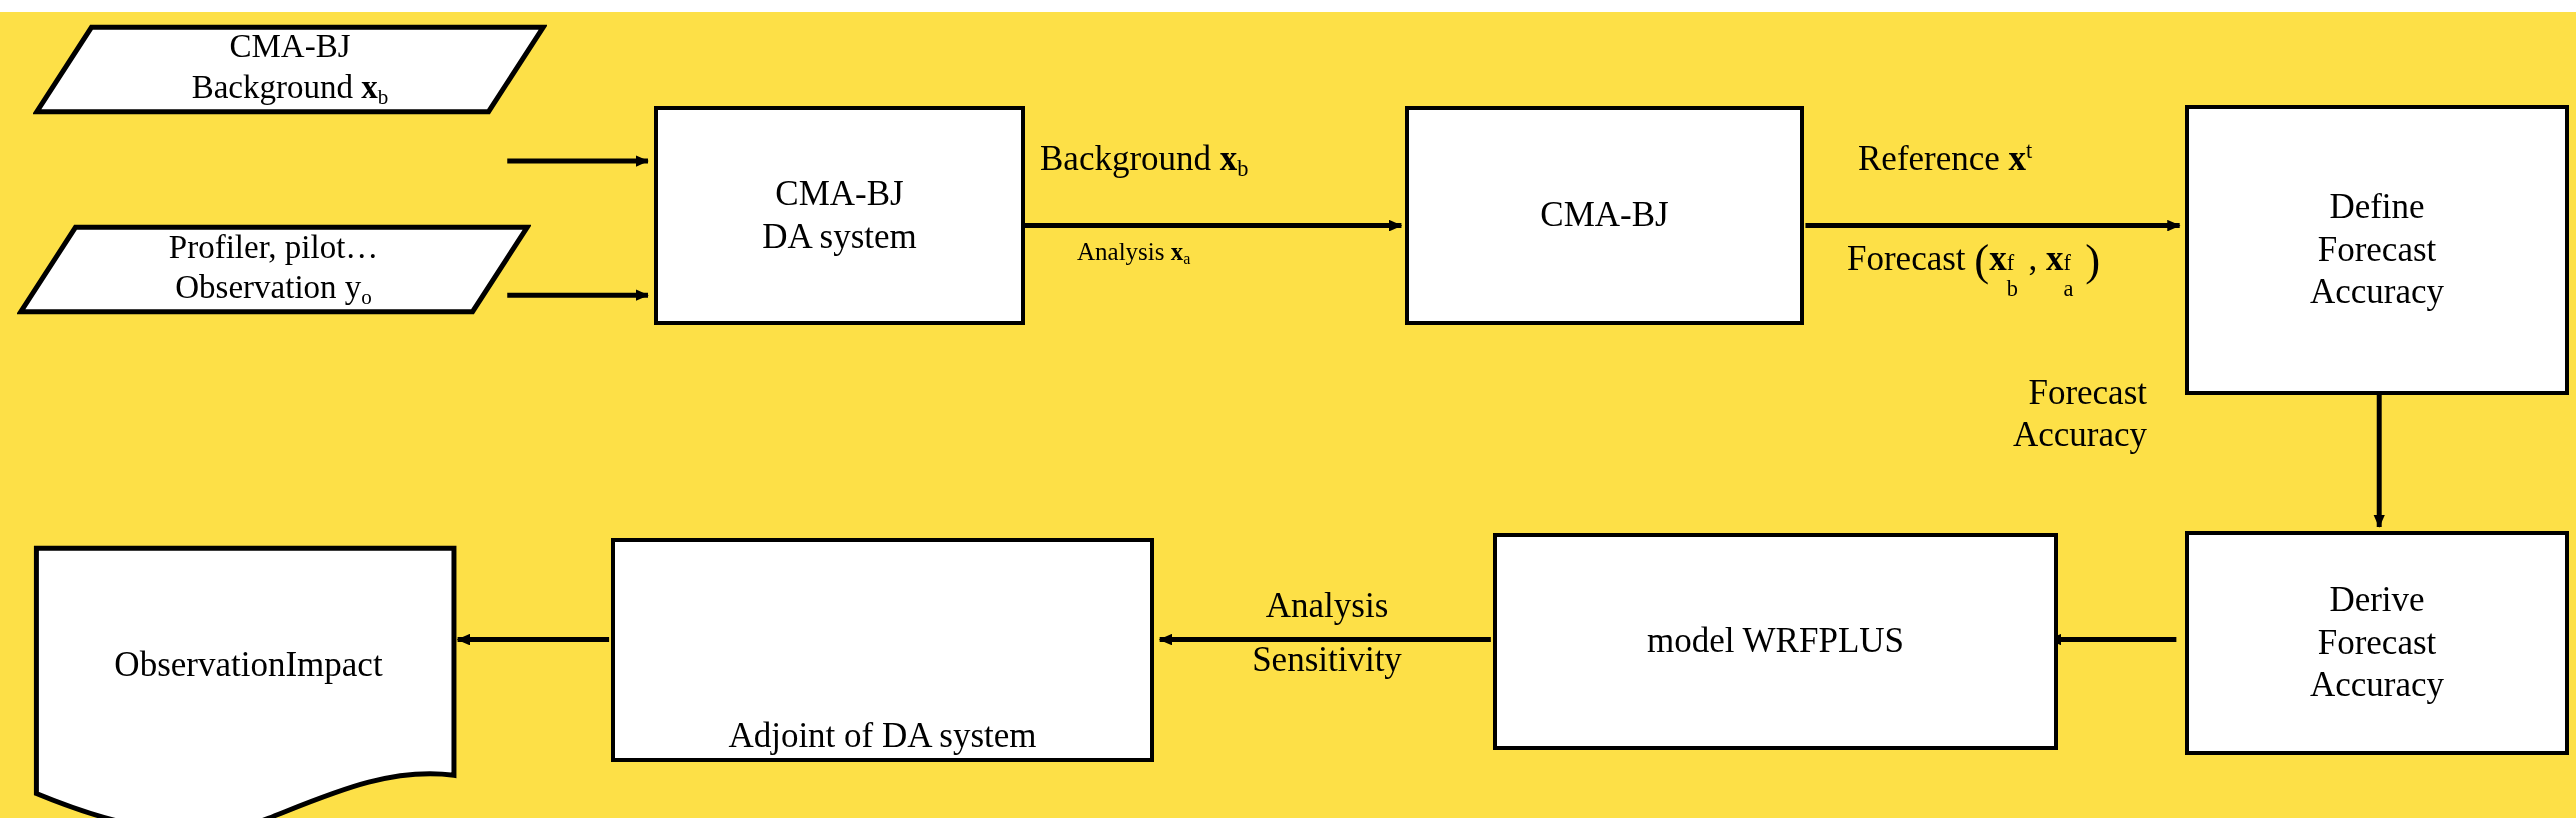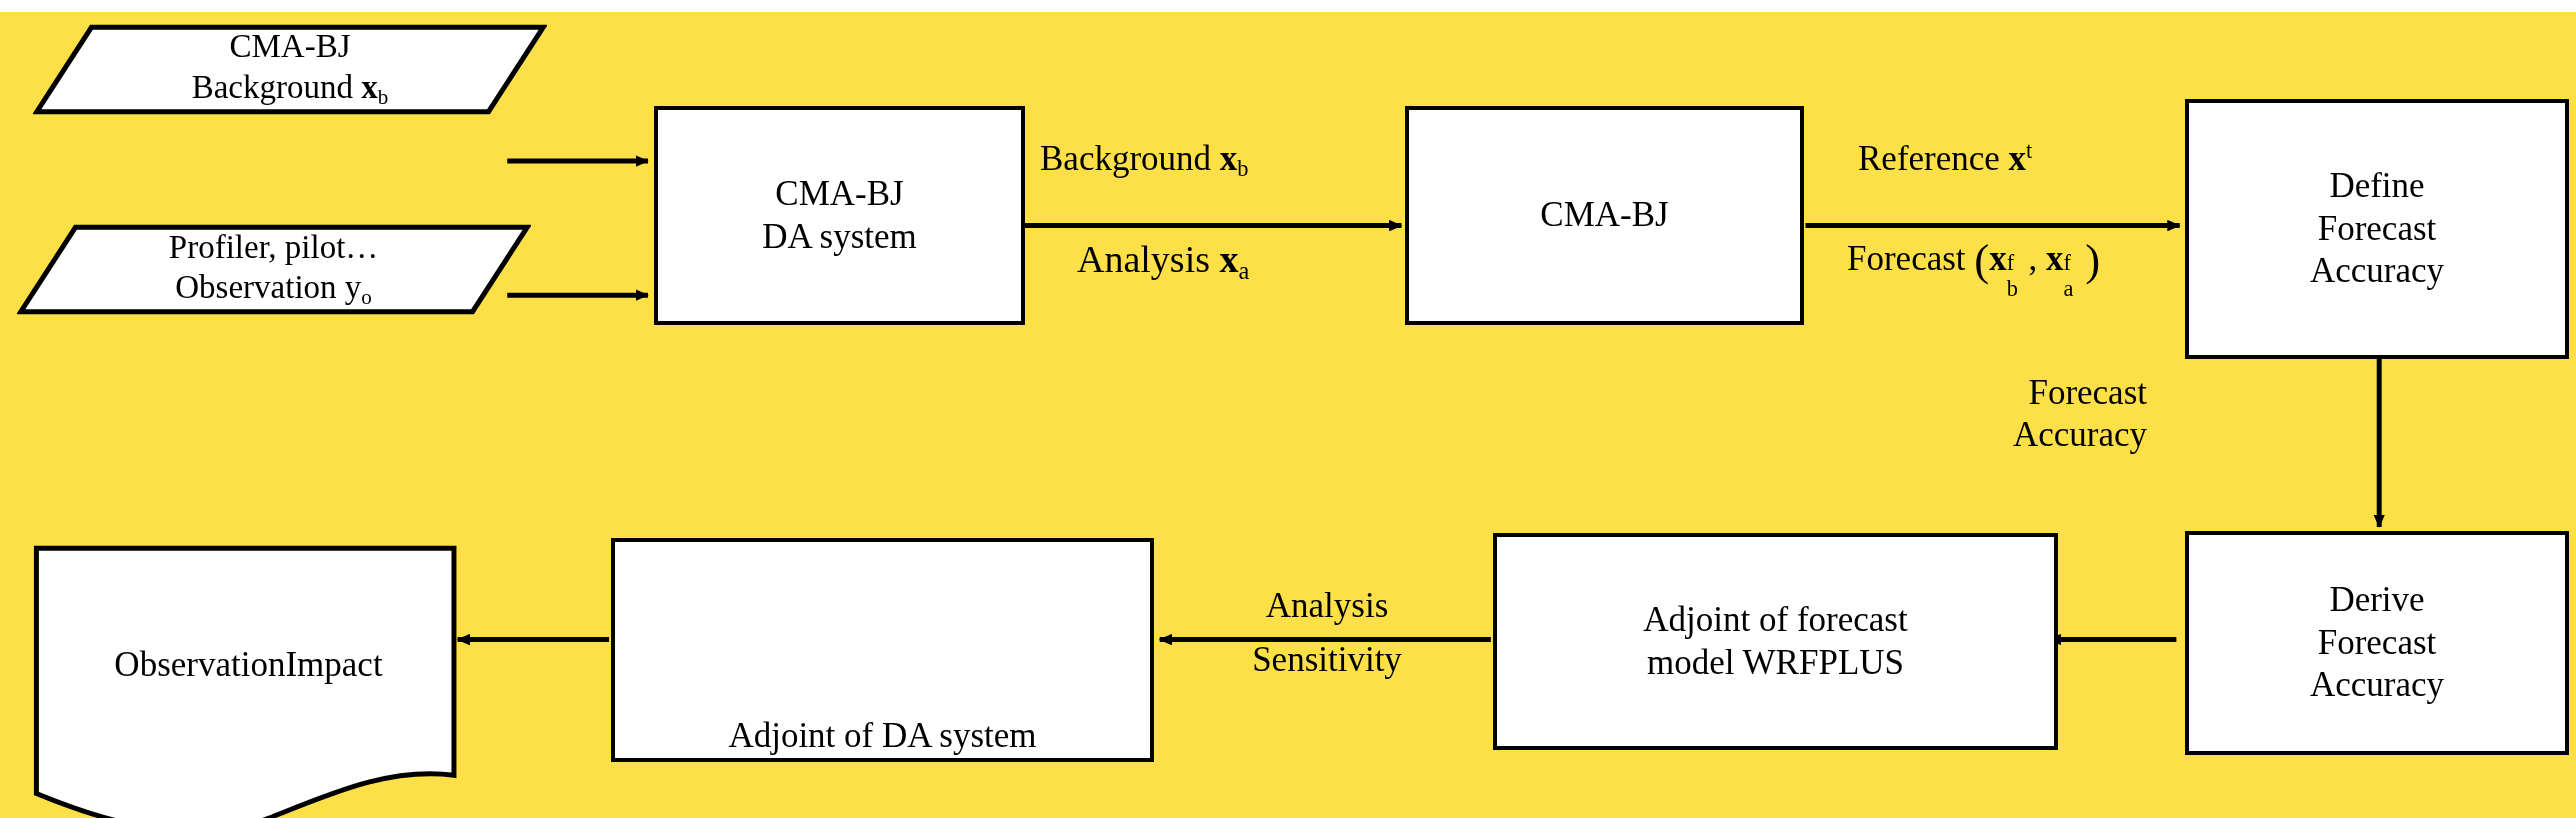--- a/index.html
+++ b/index.html
@@ -179,34 +179,33 @@
 
   <div class="node boxnode" style="left:654px; top:94px; width:371px; height:219px; font-size:35px;">
     <span class="line">CMA-BJ</span>
     <span class="line">DA system</span>
   </div>
 
   <div class="node boxnode" style="left:1405px; top:94px; width:399px; height:219px; font-size:35px;">
     <span class="line">CMA-BJ</span>
   </div>
 
-  <div class="node boxnode" style="left:2185px; top:87px; width:384px; height:260px; font-size:35px;">
+  <div class="node boxnode" style="left:2185px; top:93px; width:384px; height:290px; font-size:35px;">
     <span class="line">Define</span>
     <span class="line">Forecast</span>
     <span class="line">Accuracy</span>
   </div>
 
   <div class="node boxnode" style="left:2185px; top:519px; width:384px; height:224px; font-size:35px;">
     <span class="line">Derive</span>
     <span class="line">Forecast</span>
     <span class="line">Accuracy</span>
   </div>
 
   <div class="node boxnode" style="left:1493px; top:521px; width:565px; height:217px; font-size:35px;">
-    <span class="line">Adjoint of forecast</span>
     <span class="line">model WRFPLUS</span>
   </div>
 
   <div class="node boxnode" style="left:611px; top:526px; width:543px; height:224px; font-size:35px;justify-content:flex-end;">
     <span class="line">Adjoint of DA system</span>
   </div>
 
   <div class="doc-wrap" style="left:33px; top:533px; width:431px; height:285px;">
     <svg width="431" height="285" viewBox="0 0 520 344">
       <path d="M4,4 L508,4 L508,278 C430,268 360,300 284,330 C210,360 120,348 4,300 Z" fill="#ffffff" stroke="#000000" stroke-width="6"></path>
@@ -214,21 +213,21 @@
     <div class="doc-text" style="top:58px; height:124px; font-size:35px;">
       <span class="line">Observation</span>
       <span class="line">Impact</span>
     </div>
   </div>
 
   <div class="edge-label" style="left:1040px; top:126px; font-size:35px;">
     <span>Background </span><span class="bvec">x</span><sub>b</sub>
   </div>
 
-  <div class="edge-label" style="left:1077px; top:225px; font-size:38px;">
+  <div class="edge-label" style="left:1077px; top:225px; font-size:25px;">
     <span>Analysis </span><span class="bvec">x</span><sub>a</sub>
   </div>
 
   <div class="edge-label" style="left:1858px; top:126px; font-size:35px;">
     <span>Reference </span><span class="bvec">x</span><sup>t</sup>
   </div>
 
   <div class="edge-label" style="left:1847px; top:222px; font-size:35px;">
     <span>Forecast </span><span class="paren">(</span><span class="bvec">x</span><span class="stack"><span class="sp">f</span><span class="sb">b</span></span><span>,</span>&nbsp;<span class="bvec">x</span><span class="stack"><span class="sp">f</span><span class="sb">a</span></span><span class="paren">)</span>
   </div>

